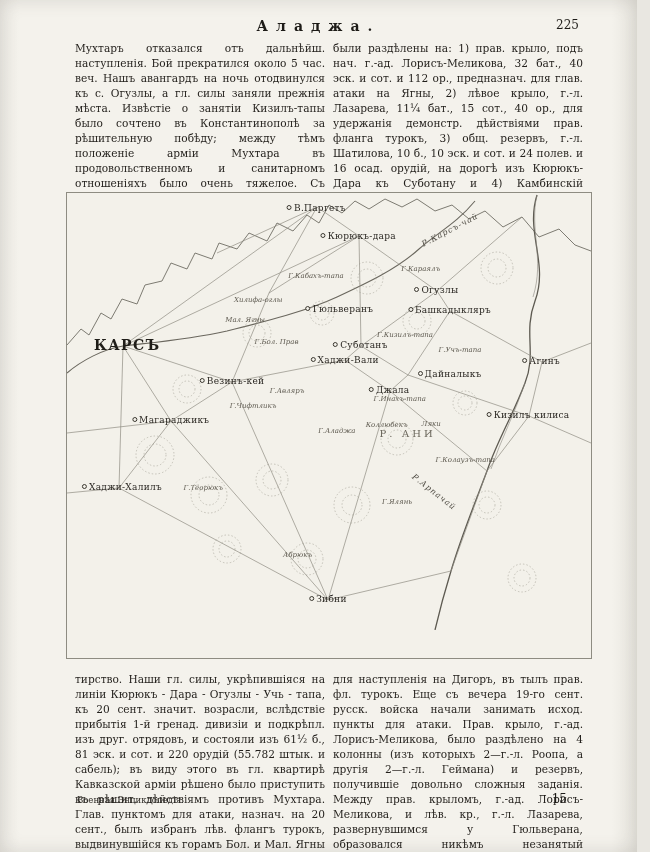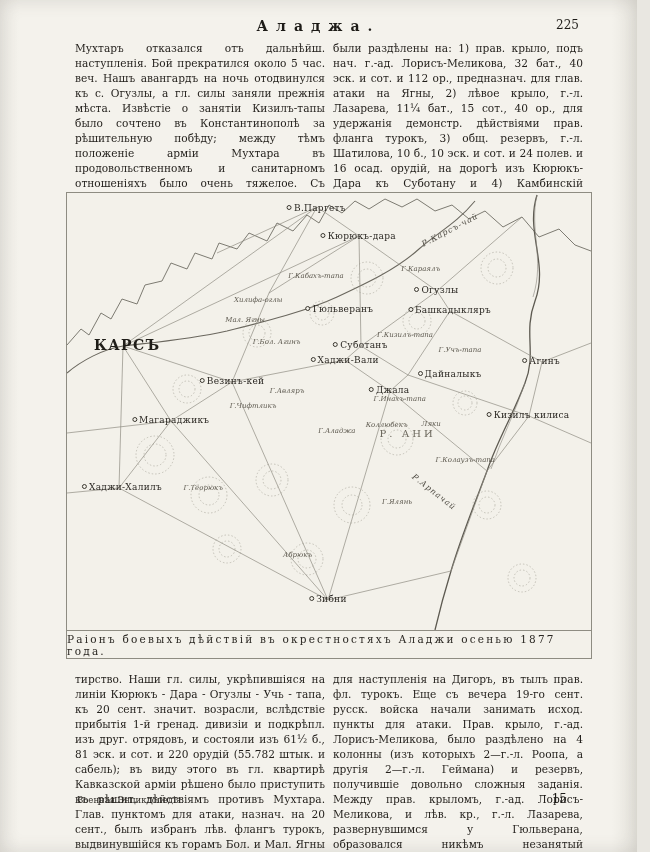--- a/index.html
+++ b/index.html
@@ -172,21 +172,21 @@
           <span class="lbl lbl-town" style="left: 47.6%; top: 3.4%;">В.Паргетъ</span>
           <span class="lbl lbl-town" style="left: 55.6%; top: 9.8%;">Кюрюкъ-дара</span>
           <span class="lbl lbl-river" style="left: 73%; top: 8.5%; transform: translate(-50%, -50%) rotate(-28deg);">Р.Карсъ-чай</span>
           <span class="lbl lbl-hill" style="left: 47.5%; top: 19%;">Г.Кабахъ-тапа</span>
           <span class="lbl lbl-hill" style="left: 67.5%; top: 17.5%;">Г.Караялъ</span>
           <span class="lbl lbl-town" style="left: 70.5%; top: 22.3%;">Огузлы</span>
           <span class="lbl lbl-town" style="left: 73%; top: 26.8%;">Башкадыкляръ</span>
           <span class="lbl lbl-town" style="left: 52%; top: 26.6%;">Гюльверанъ</span>
           <span class="lbl lbl-hill" style="left: 36.5%; top: 24.5%;">Хилифа-оглы</span>
           <span class="lbl lbl-hill" style="left: 34%; top: 29%;">Мал. Ягны</span>
-          <span class="lbl lbl-hill" style="left: 40%; top: 34.2%;">Г.Бол. Агинъ</span>
+          <span class="lbl lbl-hill" style="left: 40%; top: 34.2%;">Г.Бол. Прав</span>
           <span class="lbl lbl-city" style="left: 11.5%; top: 34.8%;">КАРСЪ</span>
           <span class="lbl lbl-town" style="left: 56%; top: 34.8%;">Суботанъ</span>
           <span class="lbl lbl-town" style="left: 53%; top: 38.2%;">Хаджи-Вали</span>
           <span class="lbl lbl-hill" style="left: 75%; top: 36%;">Г.Учъ-тапа</span>
           <span class="lbl lbl-hill" style="left: 64.5%; top: 32.6%; text-align: center;">Г.Кизилъ-тапа</span>
           <span class="lbl lbl-town" style="left: 65%; top: 41.4%; margin-left: 42px;">Дайналыкъ</span>
           <span class="lbl lbl-town" style="left: 61.5%; top: 45%;">Джала</span>
           <span class="lbl lbl-hill" style="left: 63.5%; top: 47.2%;">Г.Инахъ-тапа</span>
           <span class="lbl lbl-town" style="left: 31.5%; top: 43%;">Везинъ-кей</span>
           <span class="lbl lbl-hill" style="left: 42%; top: 45.2%;">Г.Авляръ</span>
@@ -201,21 +201,20 @@
           <span class="lbl lbl-hill" style="left: 76%; top: 61.2%;">Г.Колаузъ-тапа</span>
           <span class="lbl lbl-town" style="left: 10.5%; top: 67.2%;">Хаджи-Халилъ</span>
           <span class="lbl lbl-hill" style="left: 26%; top: 67.5%;">Г.Тёорюкъ</span>
           <span class="lbl lbl-river" style="left: 70%; top: 68.5%; transform: translate(-50%, -50%) rotate(38deg);">Р.Арпачай</span>
           <span class="lbl lbl-hill" style="left: 63%; top: 70.8%;">Г.Ялянь</span>
           <span class="lbl lbl-hill" style="left: 44%; top: 82.8%;">Абрюкъ</span>
           <span class="lbl lbl-town" style="left: 49.8%; top: 92.8%;">Зибни</span>
           <span class="lbl lbl-hill" style="left: 79%; top: 90.8%; margin-top: 48px;">Бродъ Кизиловскій</span>
         </div>
     </div>
-    <div class="map-caption">Раіонъ боевыхъ дѣйствій въ окрестностяхъ Аладжи осенью 1877 года.</div>
   </div>
 
   <div class="col col-bl">тирство. Наши гл. силы, укрѣпившіяся на линіи Кюрюкъ - Дара - Огузлы - Учь - тапа, къ 20 сент. значит. возрасли, вслѣдствіе прибытія 1-й гренад. дивизіи и подкрѣпл. изъ друг. отрядовъ, и состояли изъ 61½ б., 81 эск. и сот. и 220 орудій (55.782 штык. и сабель); въ виду этого въ гл. квартирѣ Кавказской арміи рѣшено было приступить къ рѣшит. дѣйствіямъ противъ Мухтара. Глав. пунктомъ для атаки, назнач. на 20 сент., былъ избранъ лѣв. флангъ турокъ, выдвинувшійся къ горамъ Бол. и Мал. Ягны и Везинъ-кею. Войска</div>
   <div class="col col-br">для наступленія на Дигоръ, въ тылъ прав. фл. турокъ. Еще съ вечера 19-го сент. русск. войска начали занимать исход. пункты для атаки. Прав. крыло, г.-ад. Лорисъ-Меликова, было раздѣлено на 4 колонны (изъ которыхъ 2—г.-л. Роопа, а другія 2—г.-л. Геймана) и резервъ, получившіе довольно сложныя заданія. Между прав. крыломъ, г.-ад. Лорисъ-Меликова, и лѣв. кр., г.-л. Лазарева, развернувшимся у Гюльверана, образовался никѣмъ незанятый промежутокъ въ 8—9 вер. Поэтому атака Ягновъ</div>
 
   <div class="footer-left">Военная Энциклопедія.</div>
   <div class="footer-right">15</div>
 
 </div>
 

